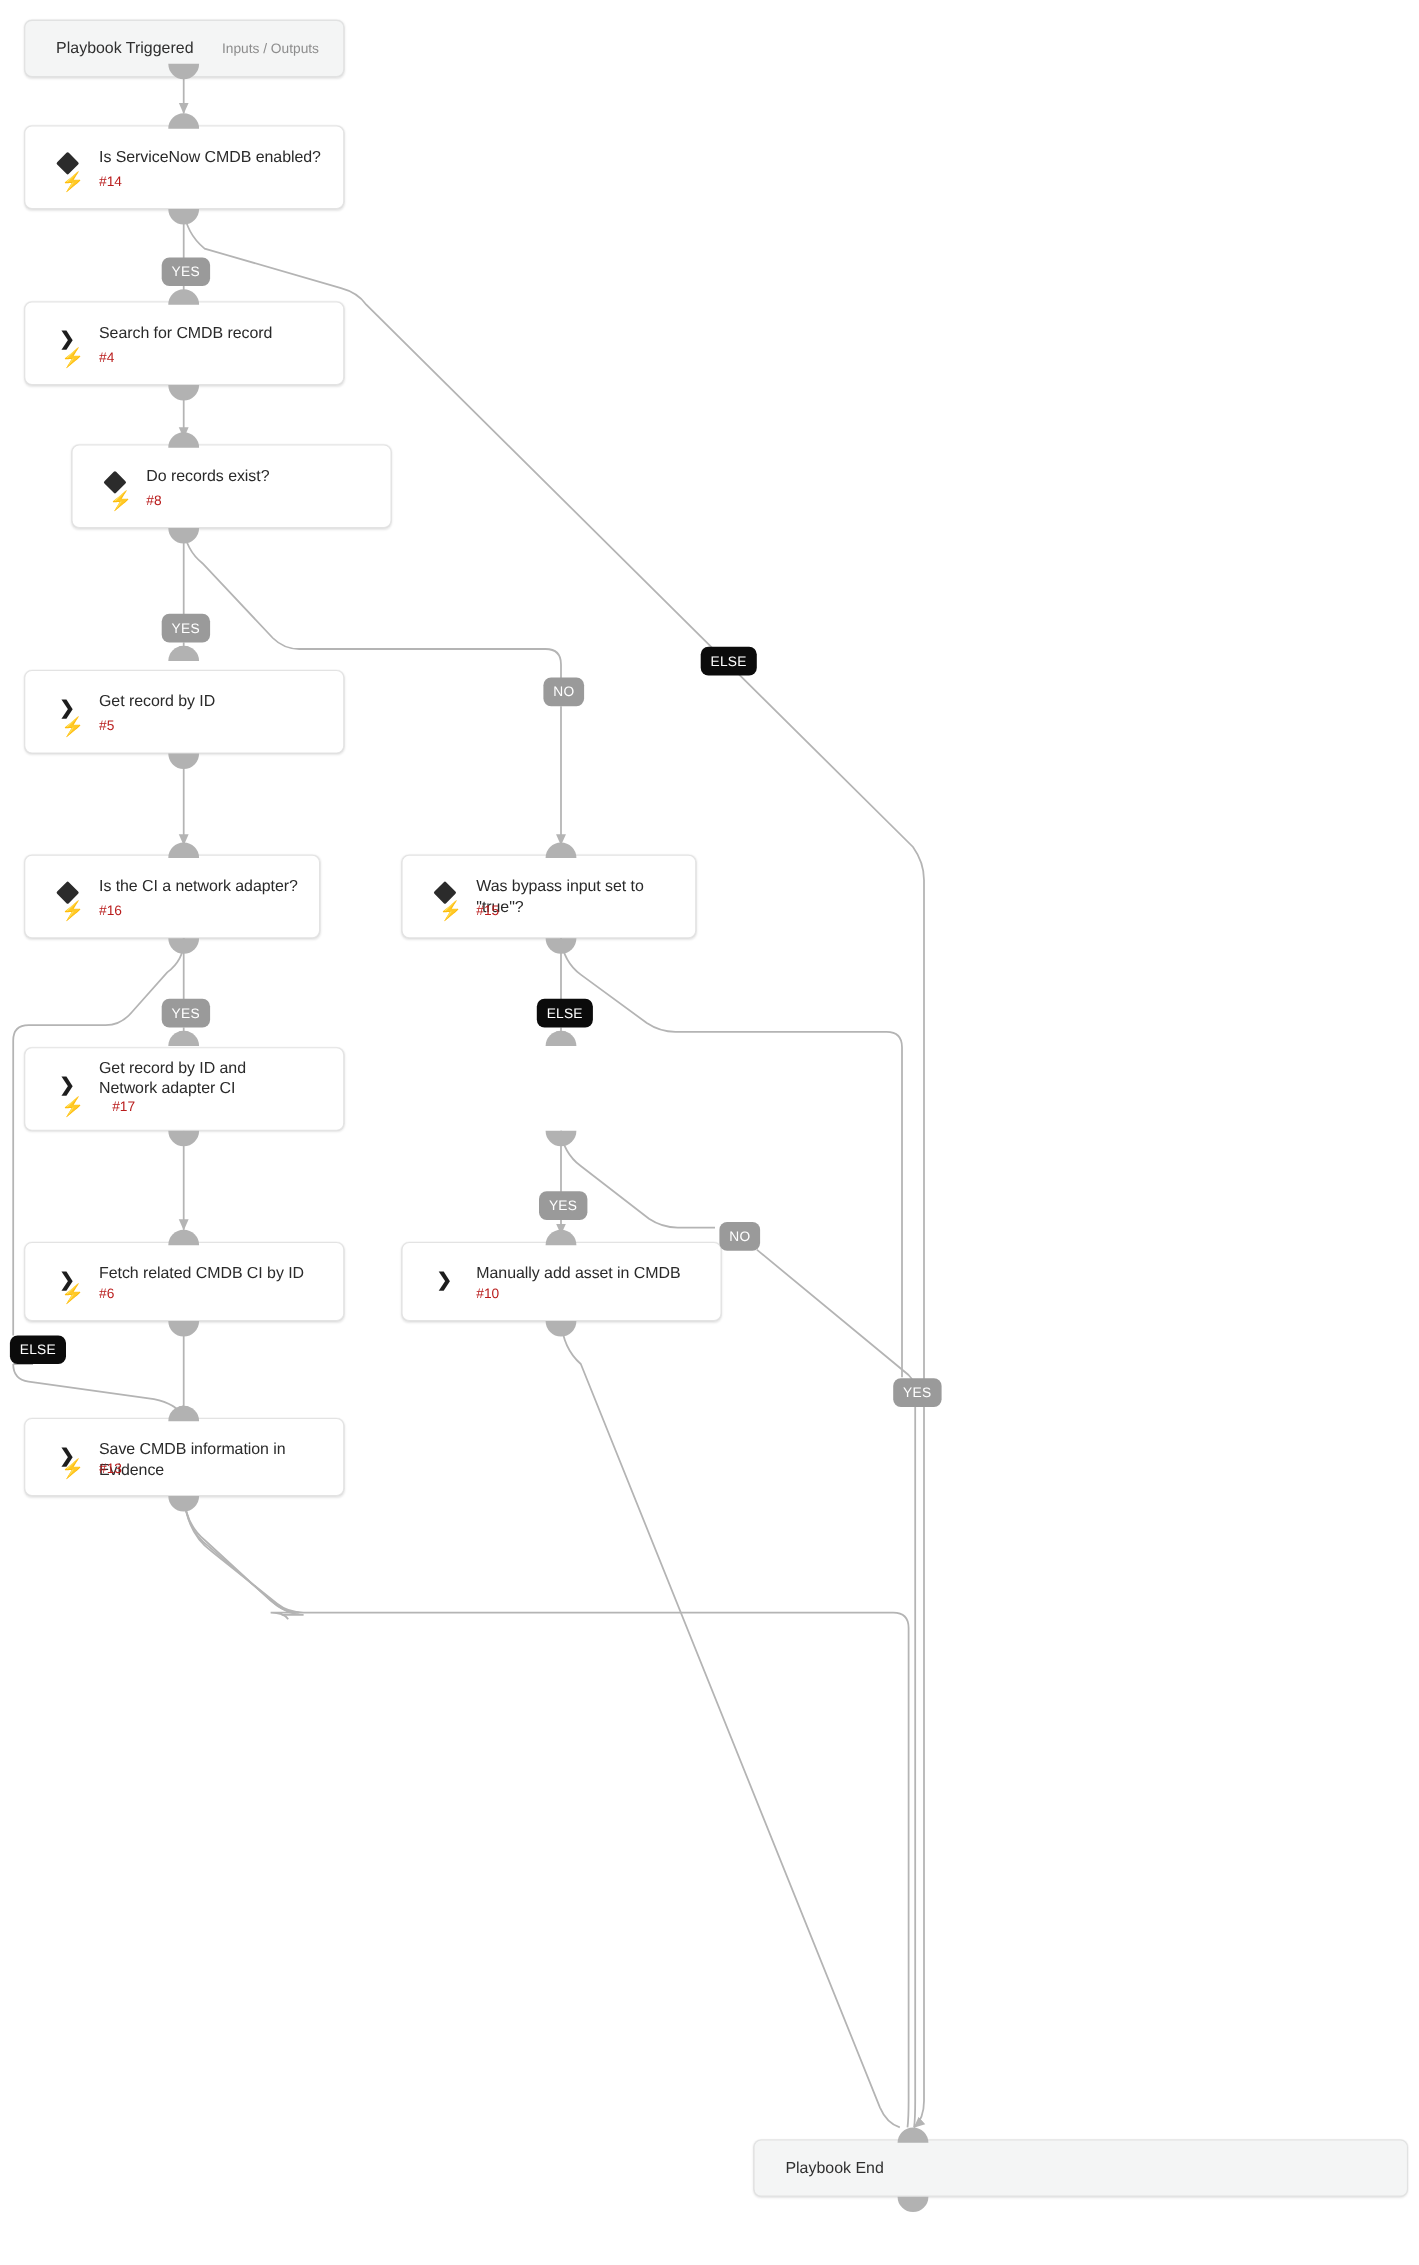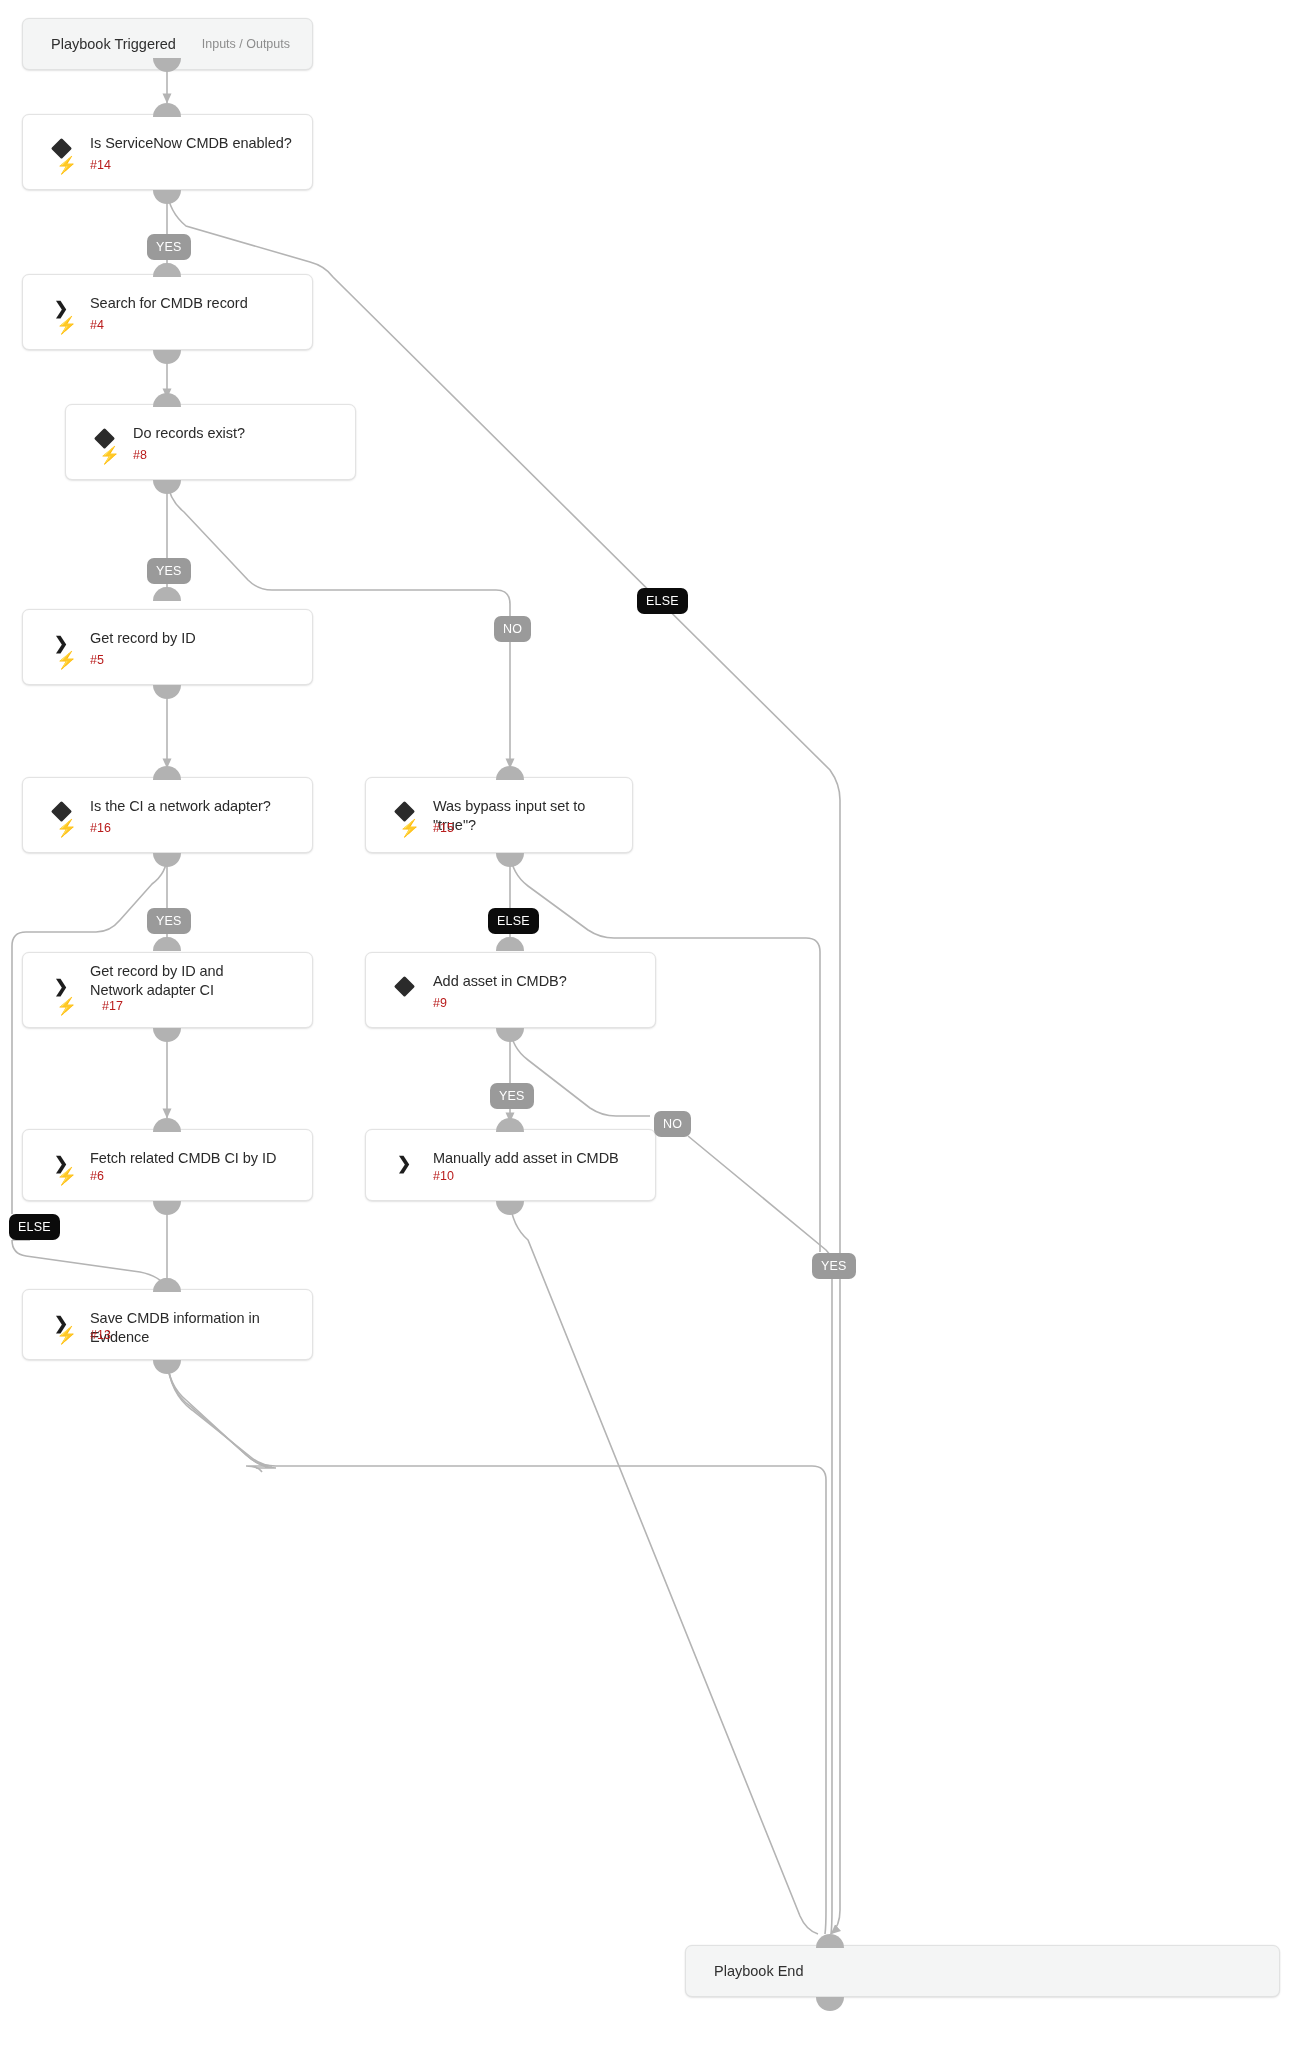--- a/index.html
+++ b/index.html
@@ -255,21 +255,21 @@
     <div class="glyph">
         <div class="chev">❯</div>
       </div>
     <div class="title">Get record by ID</div>
     <div class="bolt">⚡</div>
     <div class="idnum">#5</div>
   </div>
   <div class="port bottom" style="left:153px; top:685px;"></div>
 
   <div class="port top" style="left:153px; top:766px;"></div>
-  <div class="node" style="left:22px; top:777px; width:291px; height:76px;">
+  <div class="node" style="left:22px; top:777px; width:269px; height:76px;">
     <div class="glyph">
         <div class="diamond"></div>
       </div>
     <div class="title">Is the CI a network adapter?</div>
     <div class="bolt">⚡</div>
     <div class="idnum">#16</div>
   </div>
   <div class="port bottom" style="left:153px; top:853px;"></div>
 
   <div class="port top" style="left:496px; top:766px;"></div>
@@ -291,27 +291,20 @@
     <div class="glyph">
         <div class="chev">❯</div>
       </div>
     <div class="title" style="top:9px; right:58px;">Get record by ID and Network adapter CI</div>
     <div class="bolt" style="bottom:12px;">⚡</div>
     <div class="idnum" style="bottom:13px;margin-left:12px;">#17</div>
   </div>
   <div class="port bottom" style="left:153px; top:1028px;"></div>
 
   <div class="port top" style="left:496px; top:937px;"></div>
-  <div class="node" style="left:365px; top:952px; width:291px; height:76px;">
-    <div class="glyph">
-        <div class="diamond"></div>
-      </div>
-    <div class="title">Add asset in CMDB?</div>
-    <div class="idnum">#9</div>
-  </div>
   <div class="port bottom" style="left:496px; top:1028px;"></div>
 
   <div class="badge gray" style="left:490px; top:1083px;">YES</div>
   <div class="badge gray" style="left:654px; top:1111px;">NO</div>
 
   <div class="port top" style="left:153px; top:1118px;"></div>
   <div class="node" style="left:22px; top:1129px; width:291px; height:72px;">
     <div class="glyph">
         <div class="chev">❯</div>
       </div>

